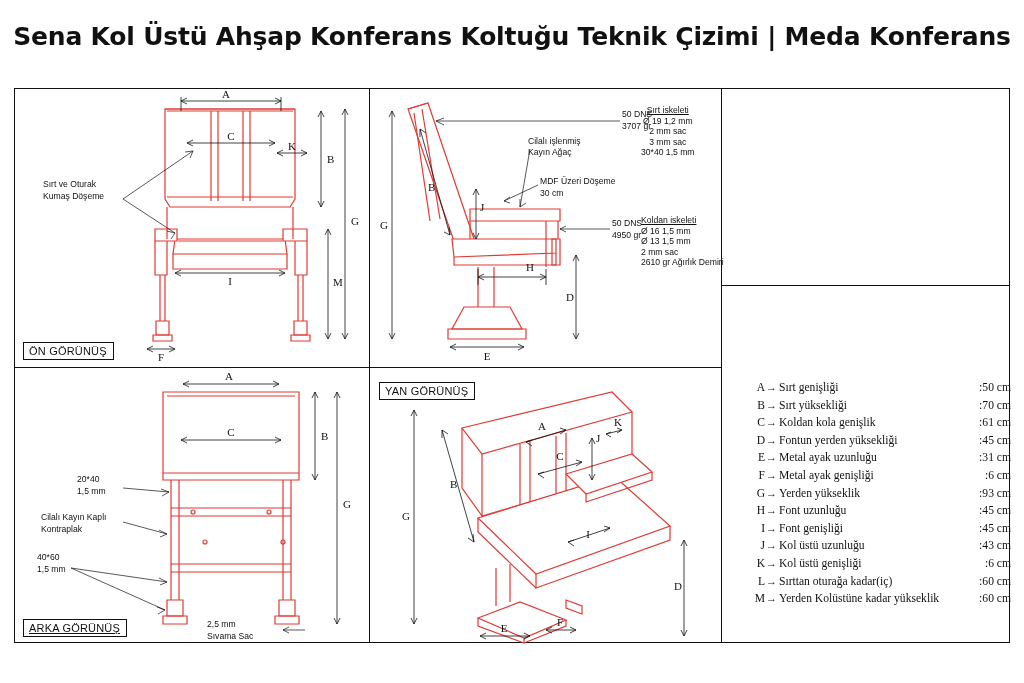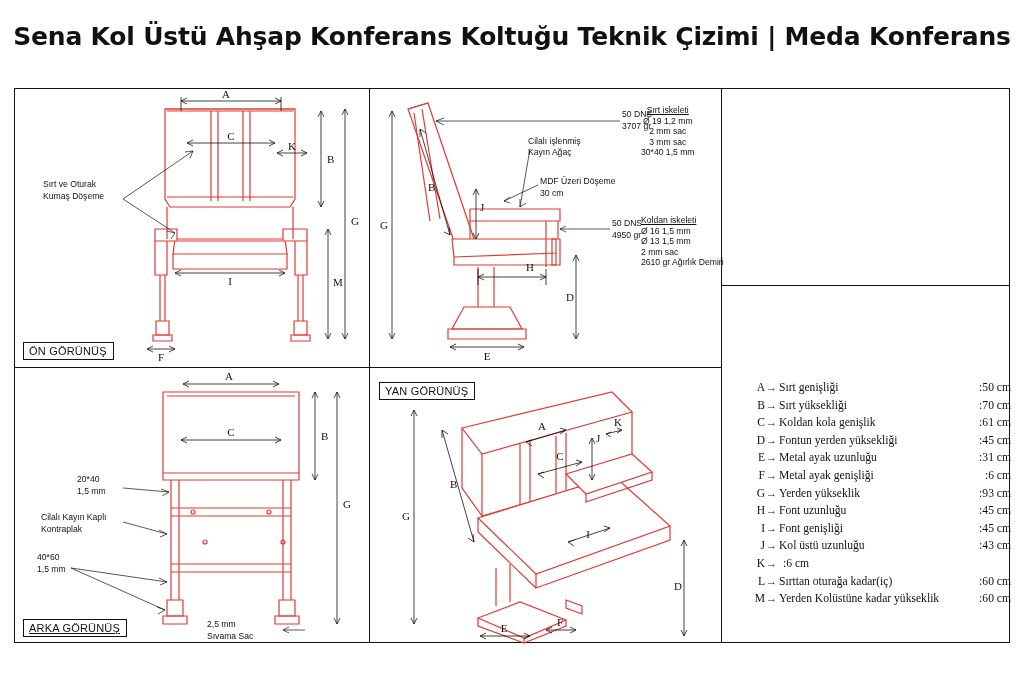--- a/index.html
+++ b/index.html
@@ -511,20 +511,21 @@
     </div>
     <div class="row">
       <span class="key">J</span>
       <span class="arw">→</span>
       <span class="desc">Kol üstü uzunluğu</span>
       <span class="val">:43 cm</span>
     </div>
     <div class="row">
       <span class="key">K</span>
       <span class="arw">→</span>
+      <span class="desc">Kol üstü genişliği</span>
       <span class="val">:6 cm</span>
     </div>
     <div class="row">
       <span class="key">L</span>
       <span class="arw">→</span>
       <span class="desc">Sırttan oturağa kadar(iç)</span>
       <span class="val">:60 cm</span>
     </div>
     <div class="row">
       <span class="key">M</span>

